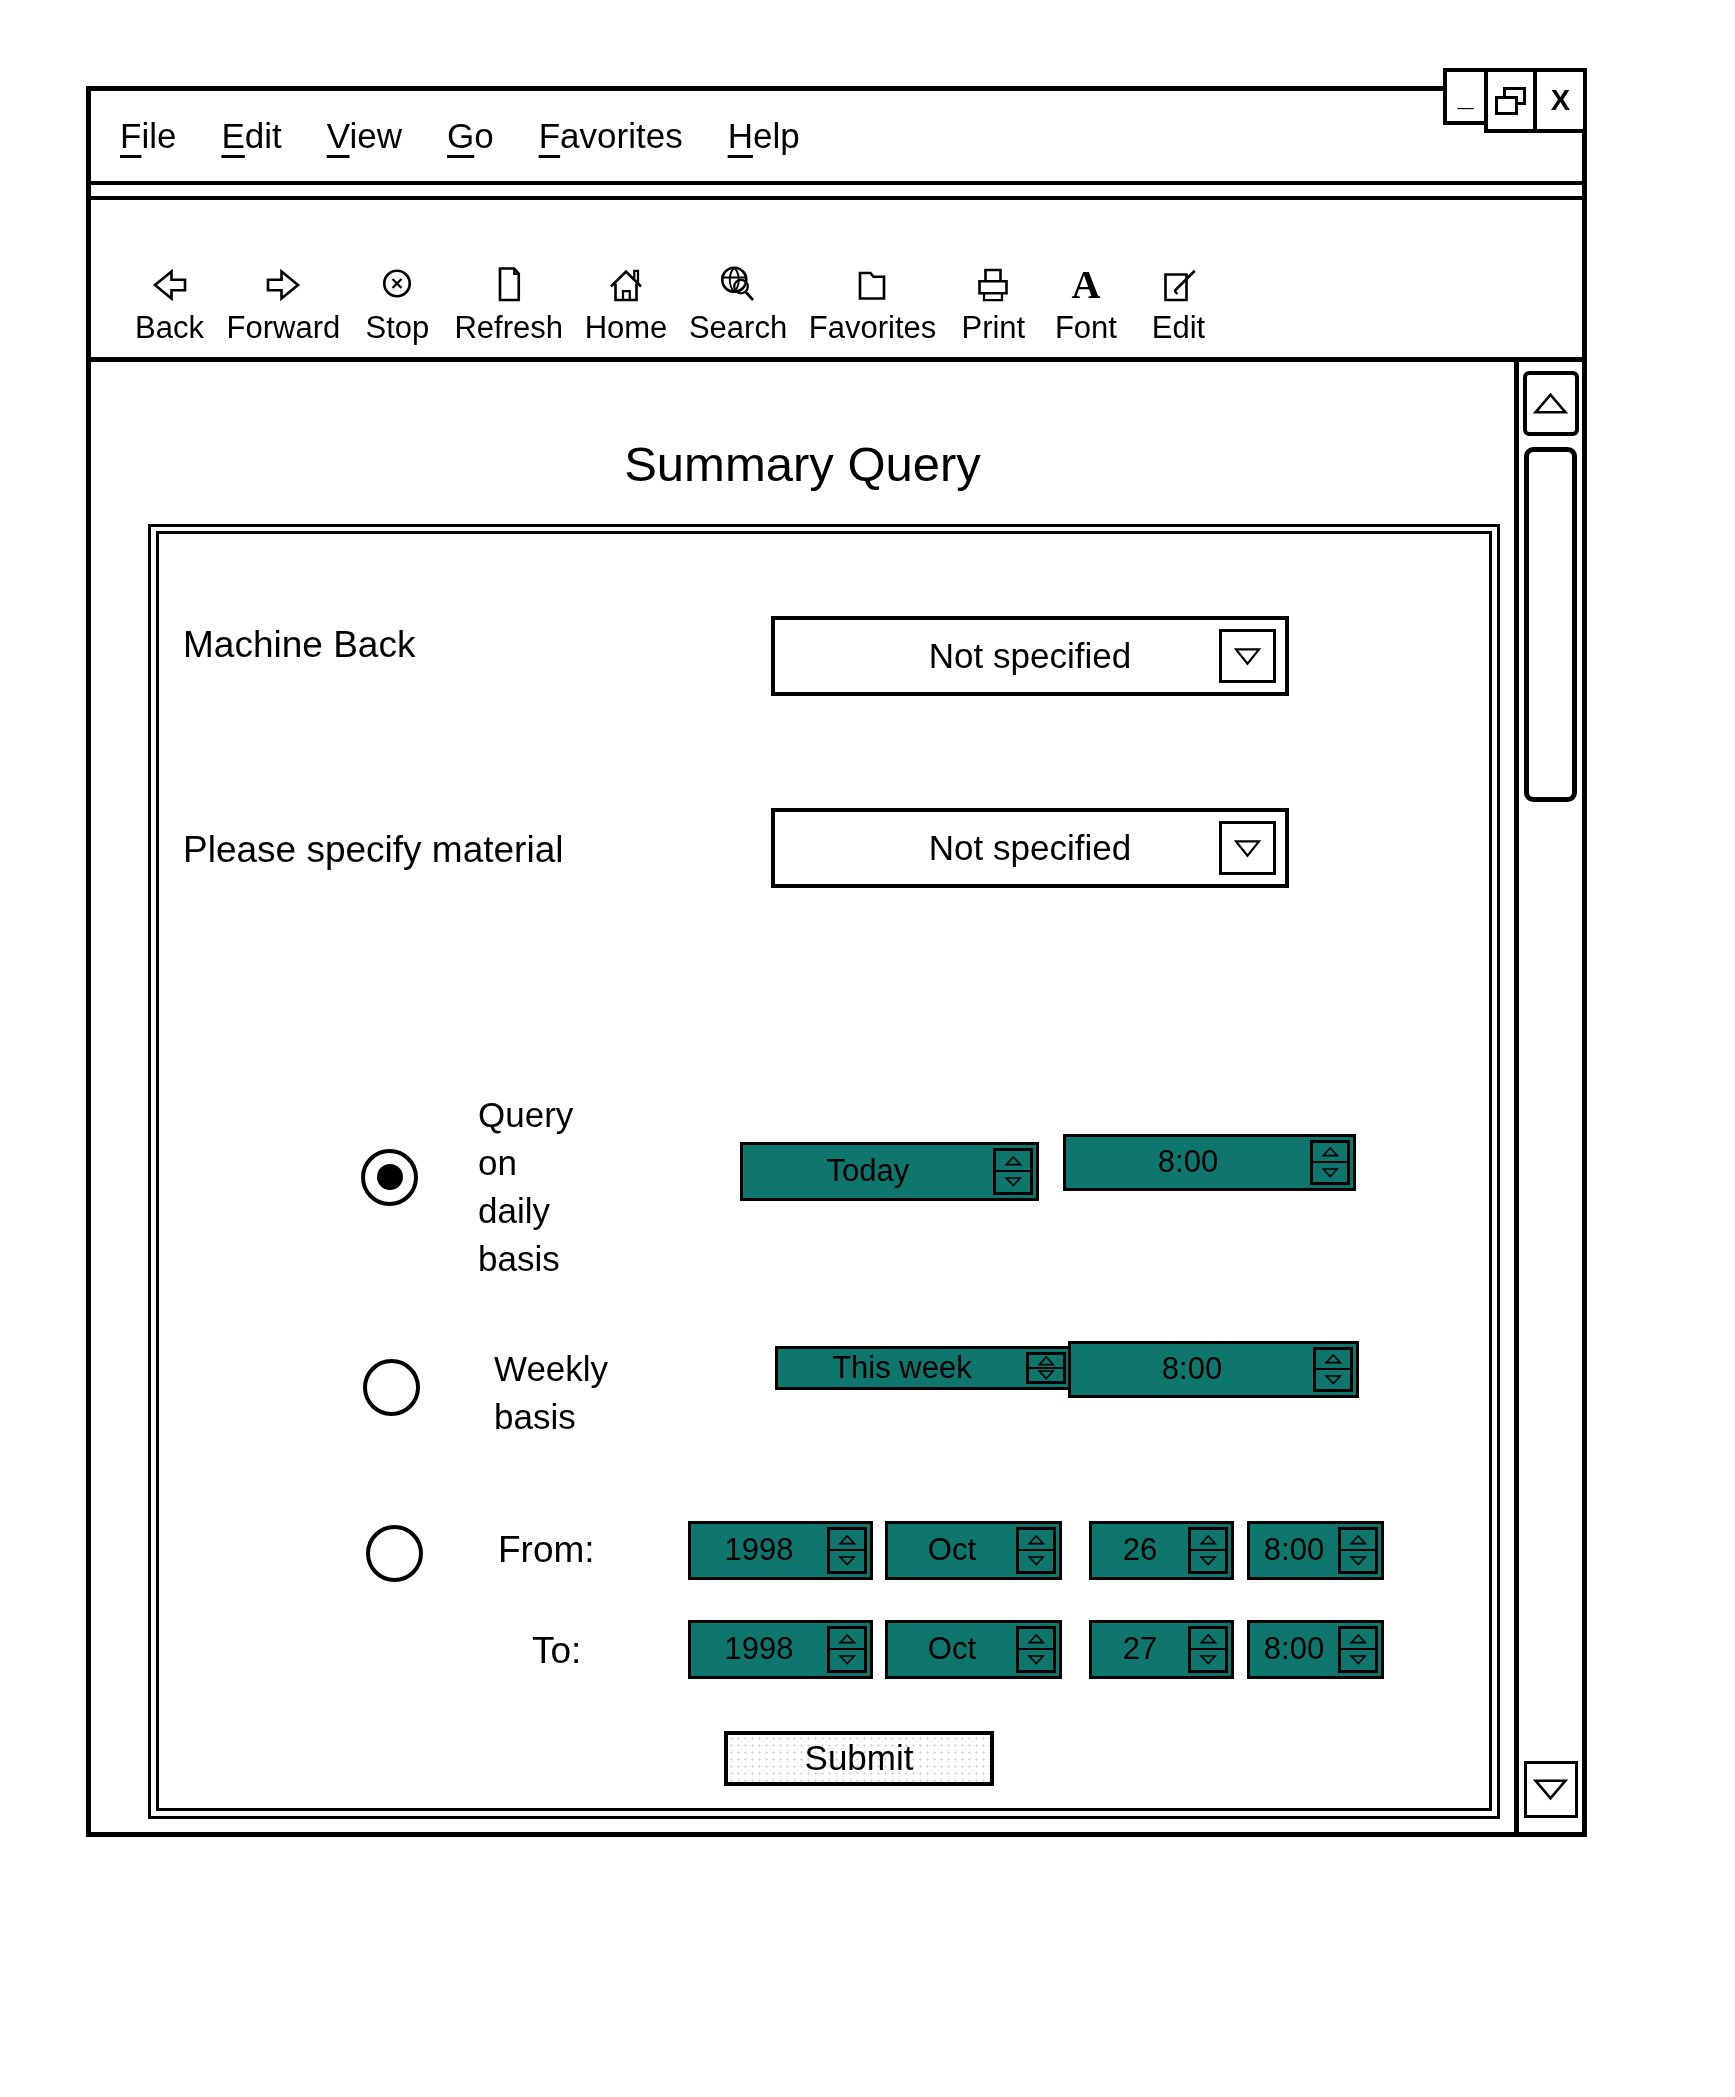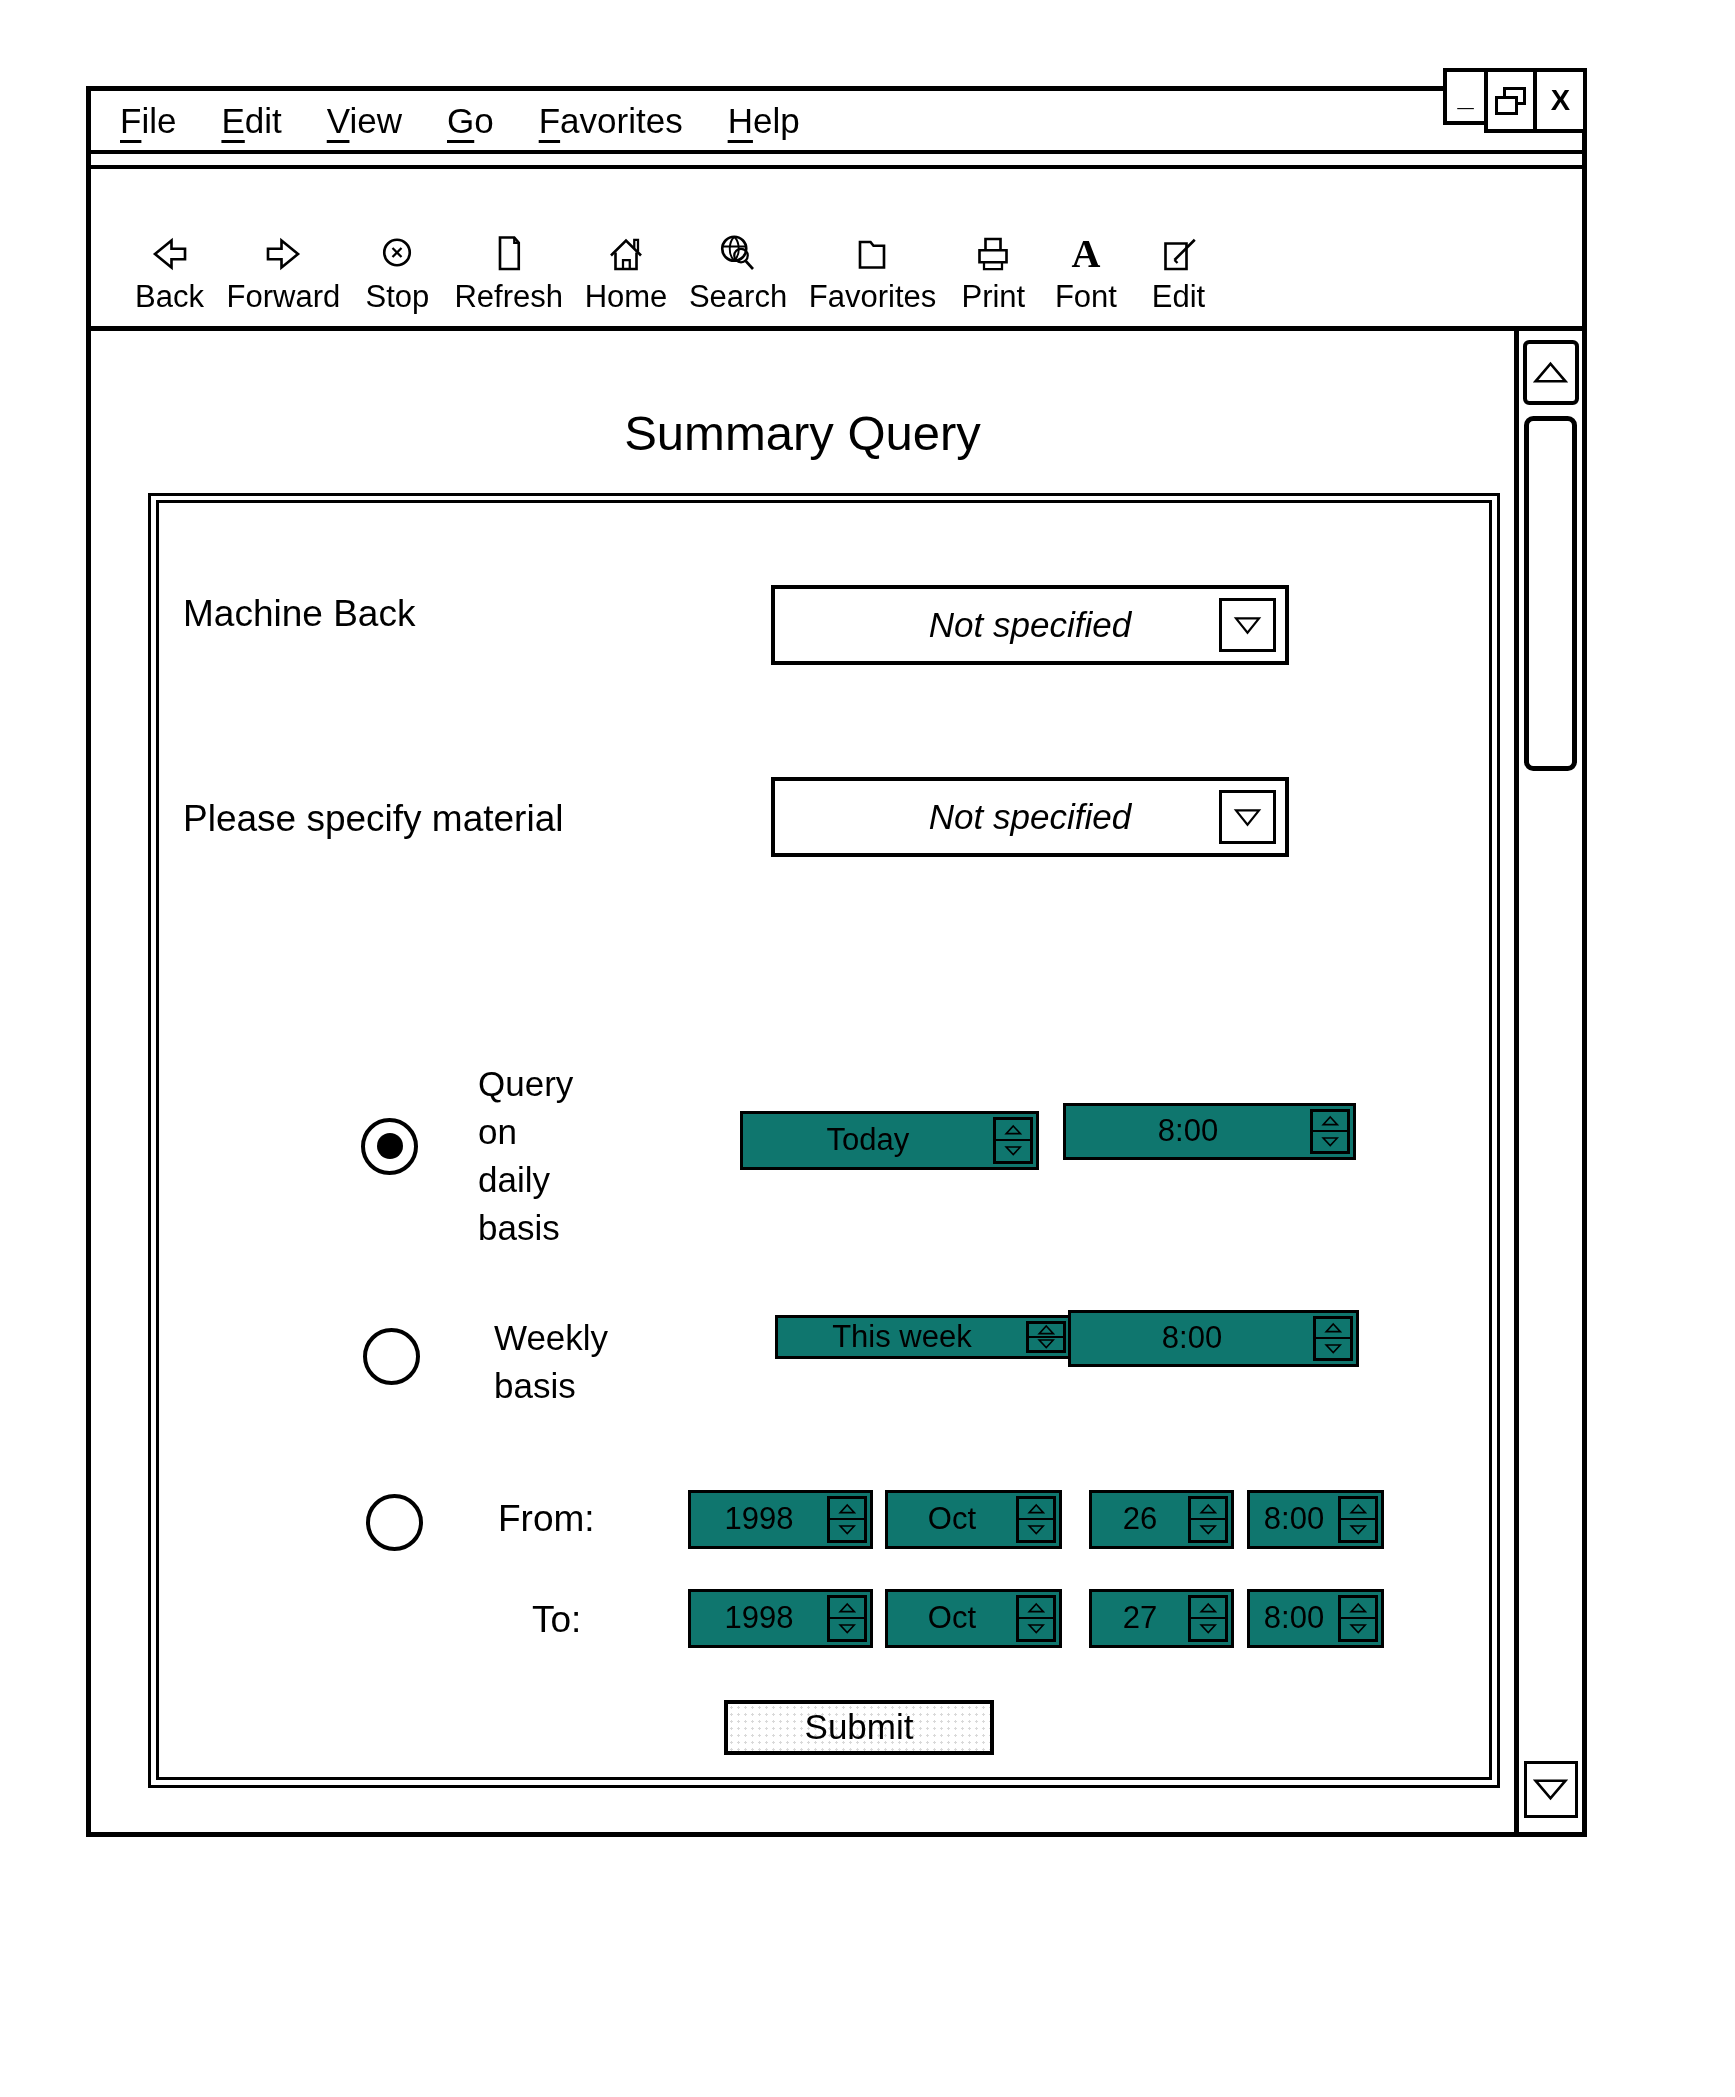--- a/index.html
+++ b/index.html
@@ -14,21 +14,21 @@
   
   .controls{position:absolute;top:-23px;right:-5.4px;display:flex;z-index:5;}
   .ctrl{width:46px;height:57px;border:4.6px solid #000;background:#fff;margin-left:-4.6px;
         display:flex;align-items:center;justify-content:center;font-size:29px;font-weight:bold;}
   .ctrl-min{align-items:flex-end;padding-bottom:7.7px;box-sizing:border-box;}
   .rest{position:relative;width:31px;height:28px;display:block;}
   .rest .r-back{position:absolute;right:0;top:0;width:17px;height:12.3px;border:3.1px solid #000;background:#fff;}
   .rest .r-front{position:absolute;left:0;bottom:0;width:17px;height:12.3px;border:3.1px solid #000;background:#fff;}
 
   
-  .menubar{height:63px;display:flex;align-items:center;gap:45px;padding-left:29px;
+  .menubar{height:94px;display:flex;align-items:center;gap:45px;padding-left:29px;
            font-size:35px;border-bottom:4.6px solid #000;box-sizing:border-box;flex:none;}
   .menu-item{cursor:default;}
   u{text-underline-offset:7px;text-decoration-thickness:3.1px;}
   .menu-sep{height:10.8px;border-bottom:4.6px solid #000;flex:none;}
 
   
   .toolbar{height:162px;display:flex;align-items:flex-end;gap:21.6px;
            padding:0 0 10.8px 43px;border-bottom:5.4px solid #000;box-sizing:border-box;flex:none;}
   .tool{display:flex;flex-direction:column;align-items:center;gap:1.5px;font-size:31px;min-width:71px;}
   .tool svg{display:block;}
@@ -49,21 +49,21 @@
   
   .form-frame{position:absolute;left:57px;top:162px;width:1352px;height:1295px;
               border:3.1px solid #000;box-sizing:border-box;}
   .frame-inner{position:absolute;inset:4.6px;border:3.9px solid #000;pointer-events:none;}
 
   .row-label{position:absolute;font-size:37px;}
   .multiline{white-space:pre-line;line-height:48px;font-size:35px;}
 
   
   .dropdown{position:absolute;border:4.6px solid #000;background:#fff;box-sizing:border-box;
-            display:flex;align-items:center;justify-content:center;font-size:35px;font-style:italic;}
+            display:flex;align-items:center;justify-content:center;font-size:35px;}
   .dd-btn{position:absolute;right:9.2px;top:9.2px;bottom:9.2px;width:51px;border:3.9px solid #000;
           display:flex;align-items:center;justify-content:center;background:#fff;}
 
   
   .spin{position:absolute;border:3.9px solid #000;background:#0f766e;display:flex;align-items:center;box-sizing:border-box;}
   .spin-value{flex:1;text-align:center;font-size:31px;}
   .spin-arrows{width:40px;align-self:stretch;margin:3.1px 3.1px 3.1px 0;border:3.1px solid #000;
                display:flex;flex-direction:column;box-sizing:border-box;}
   .spin-up,.spin-down{flex:1;display:flex;align-items:center;justify-content:center;}
   .spin-up{border-bottom:2.3px solid #000;}

